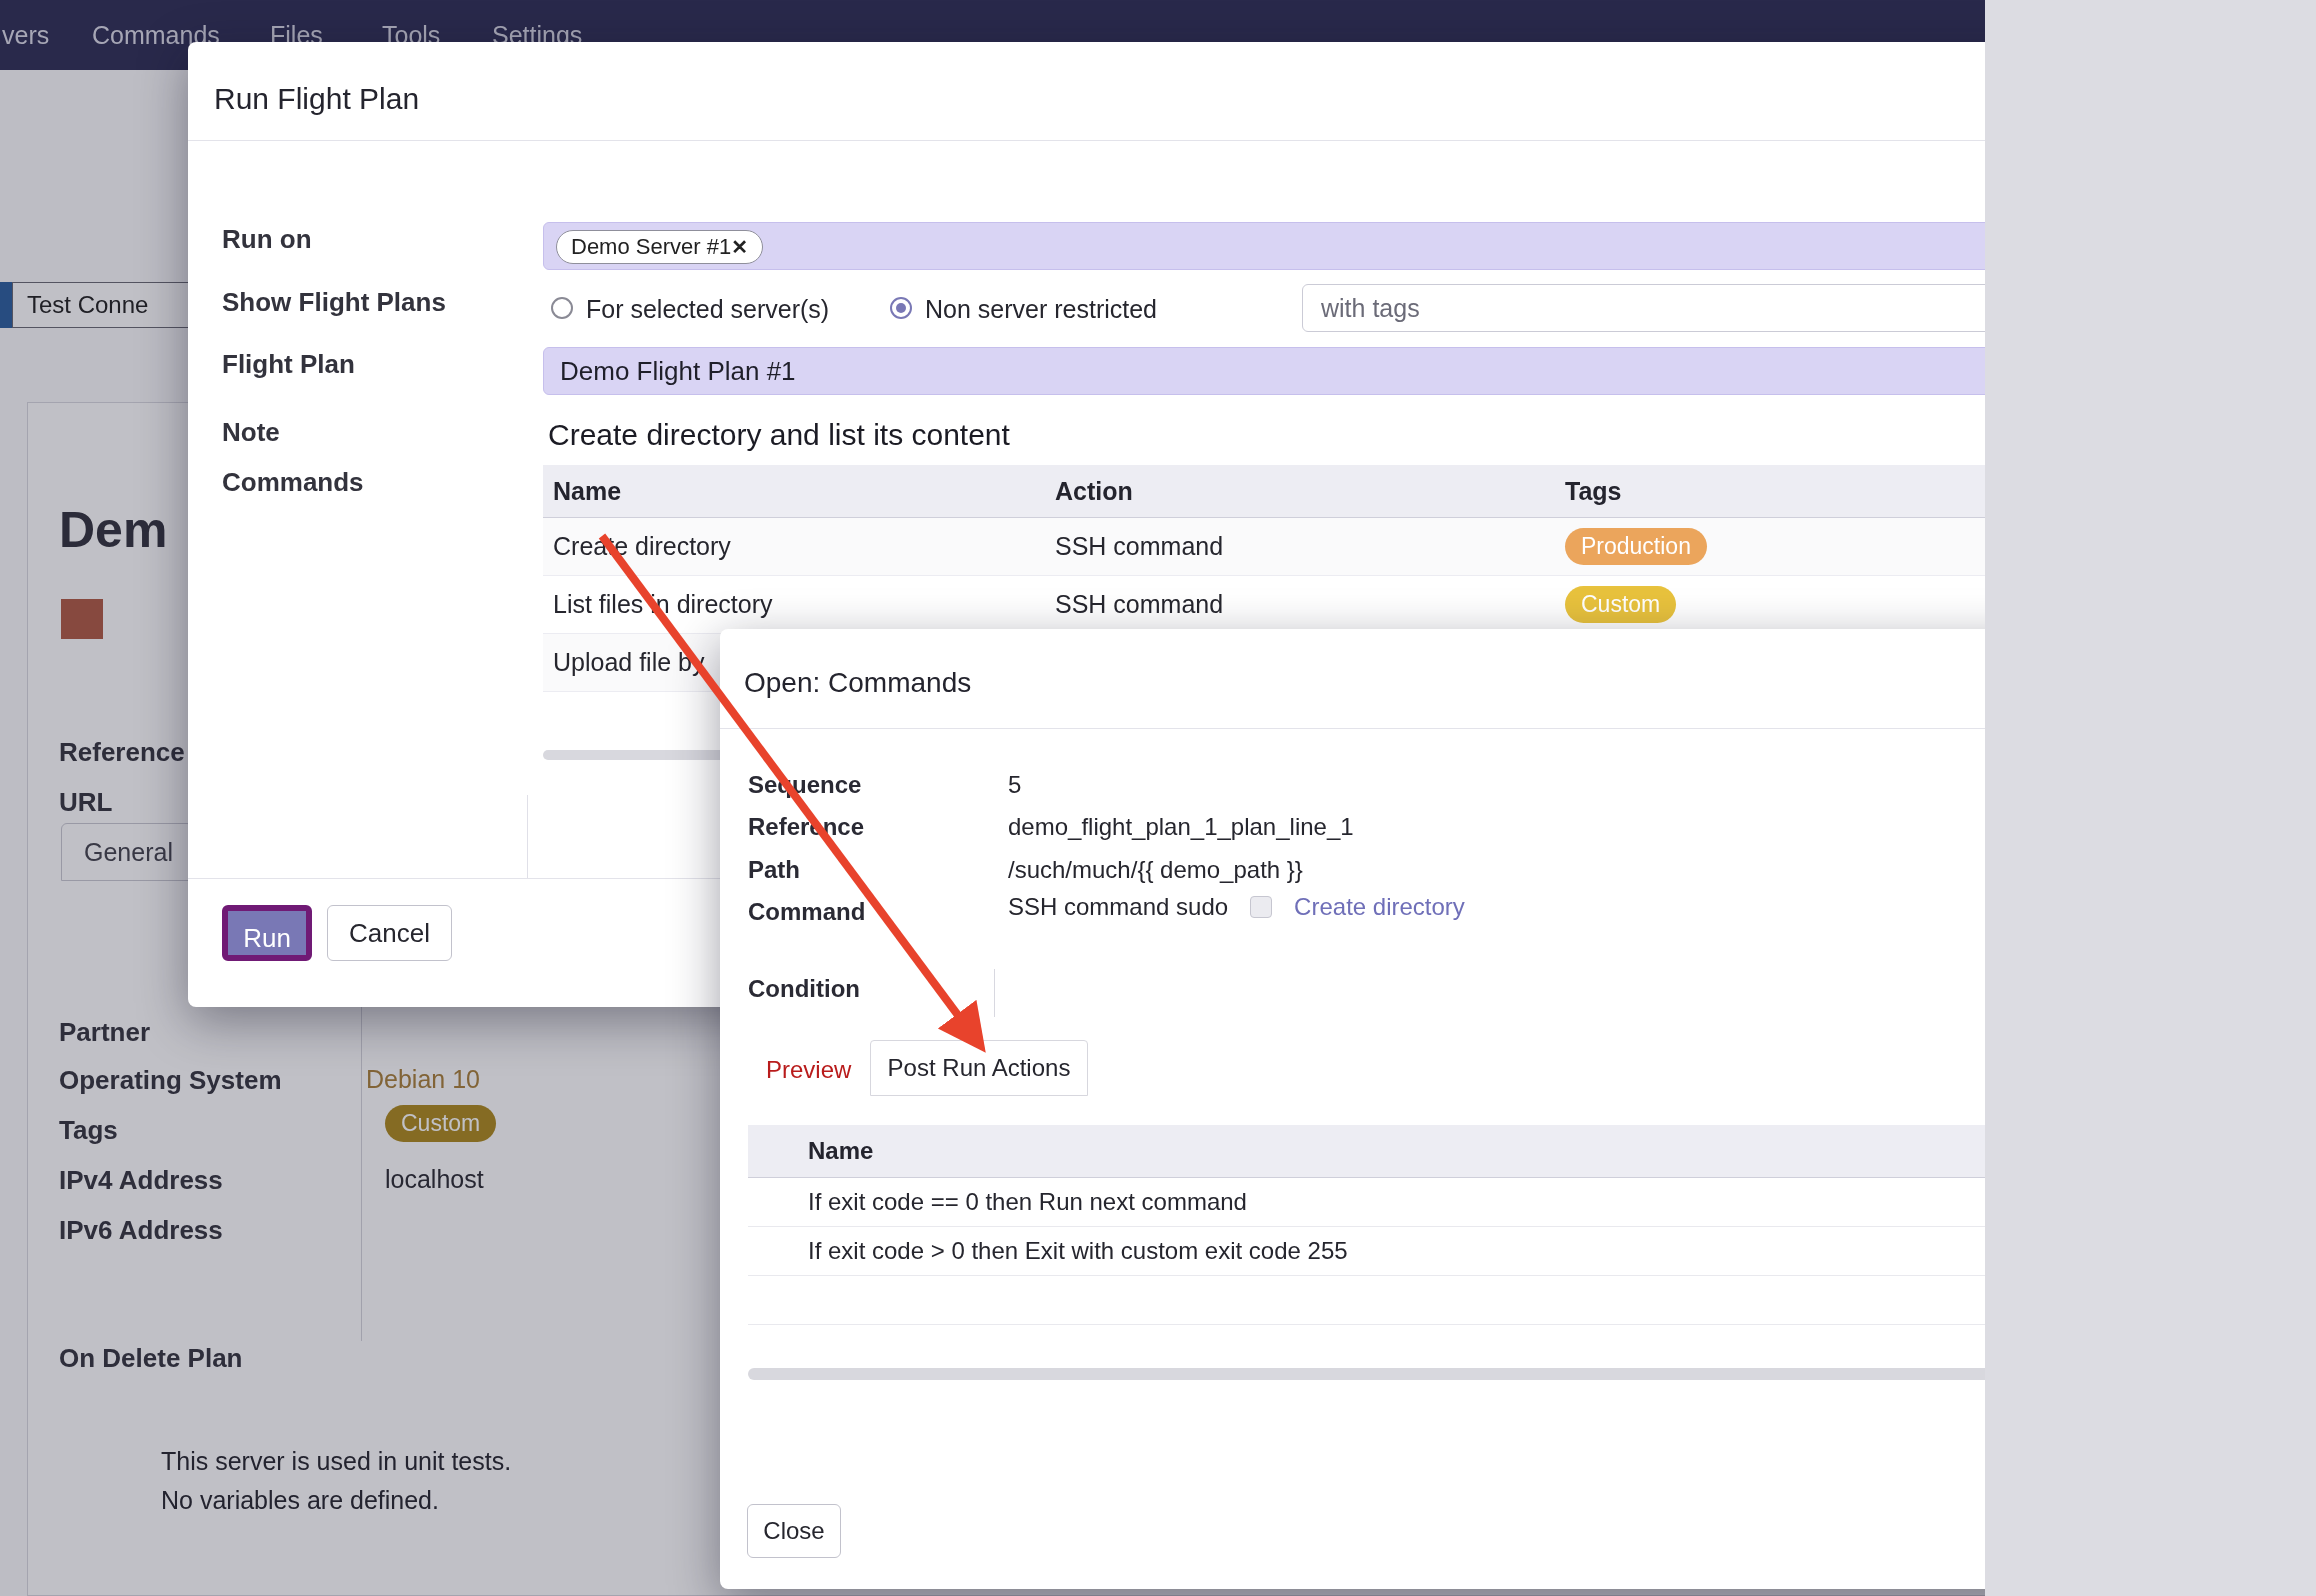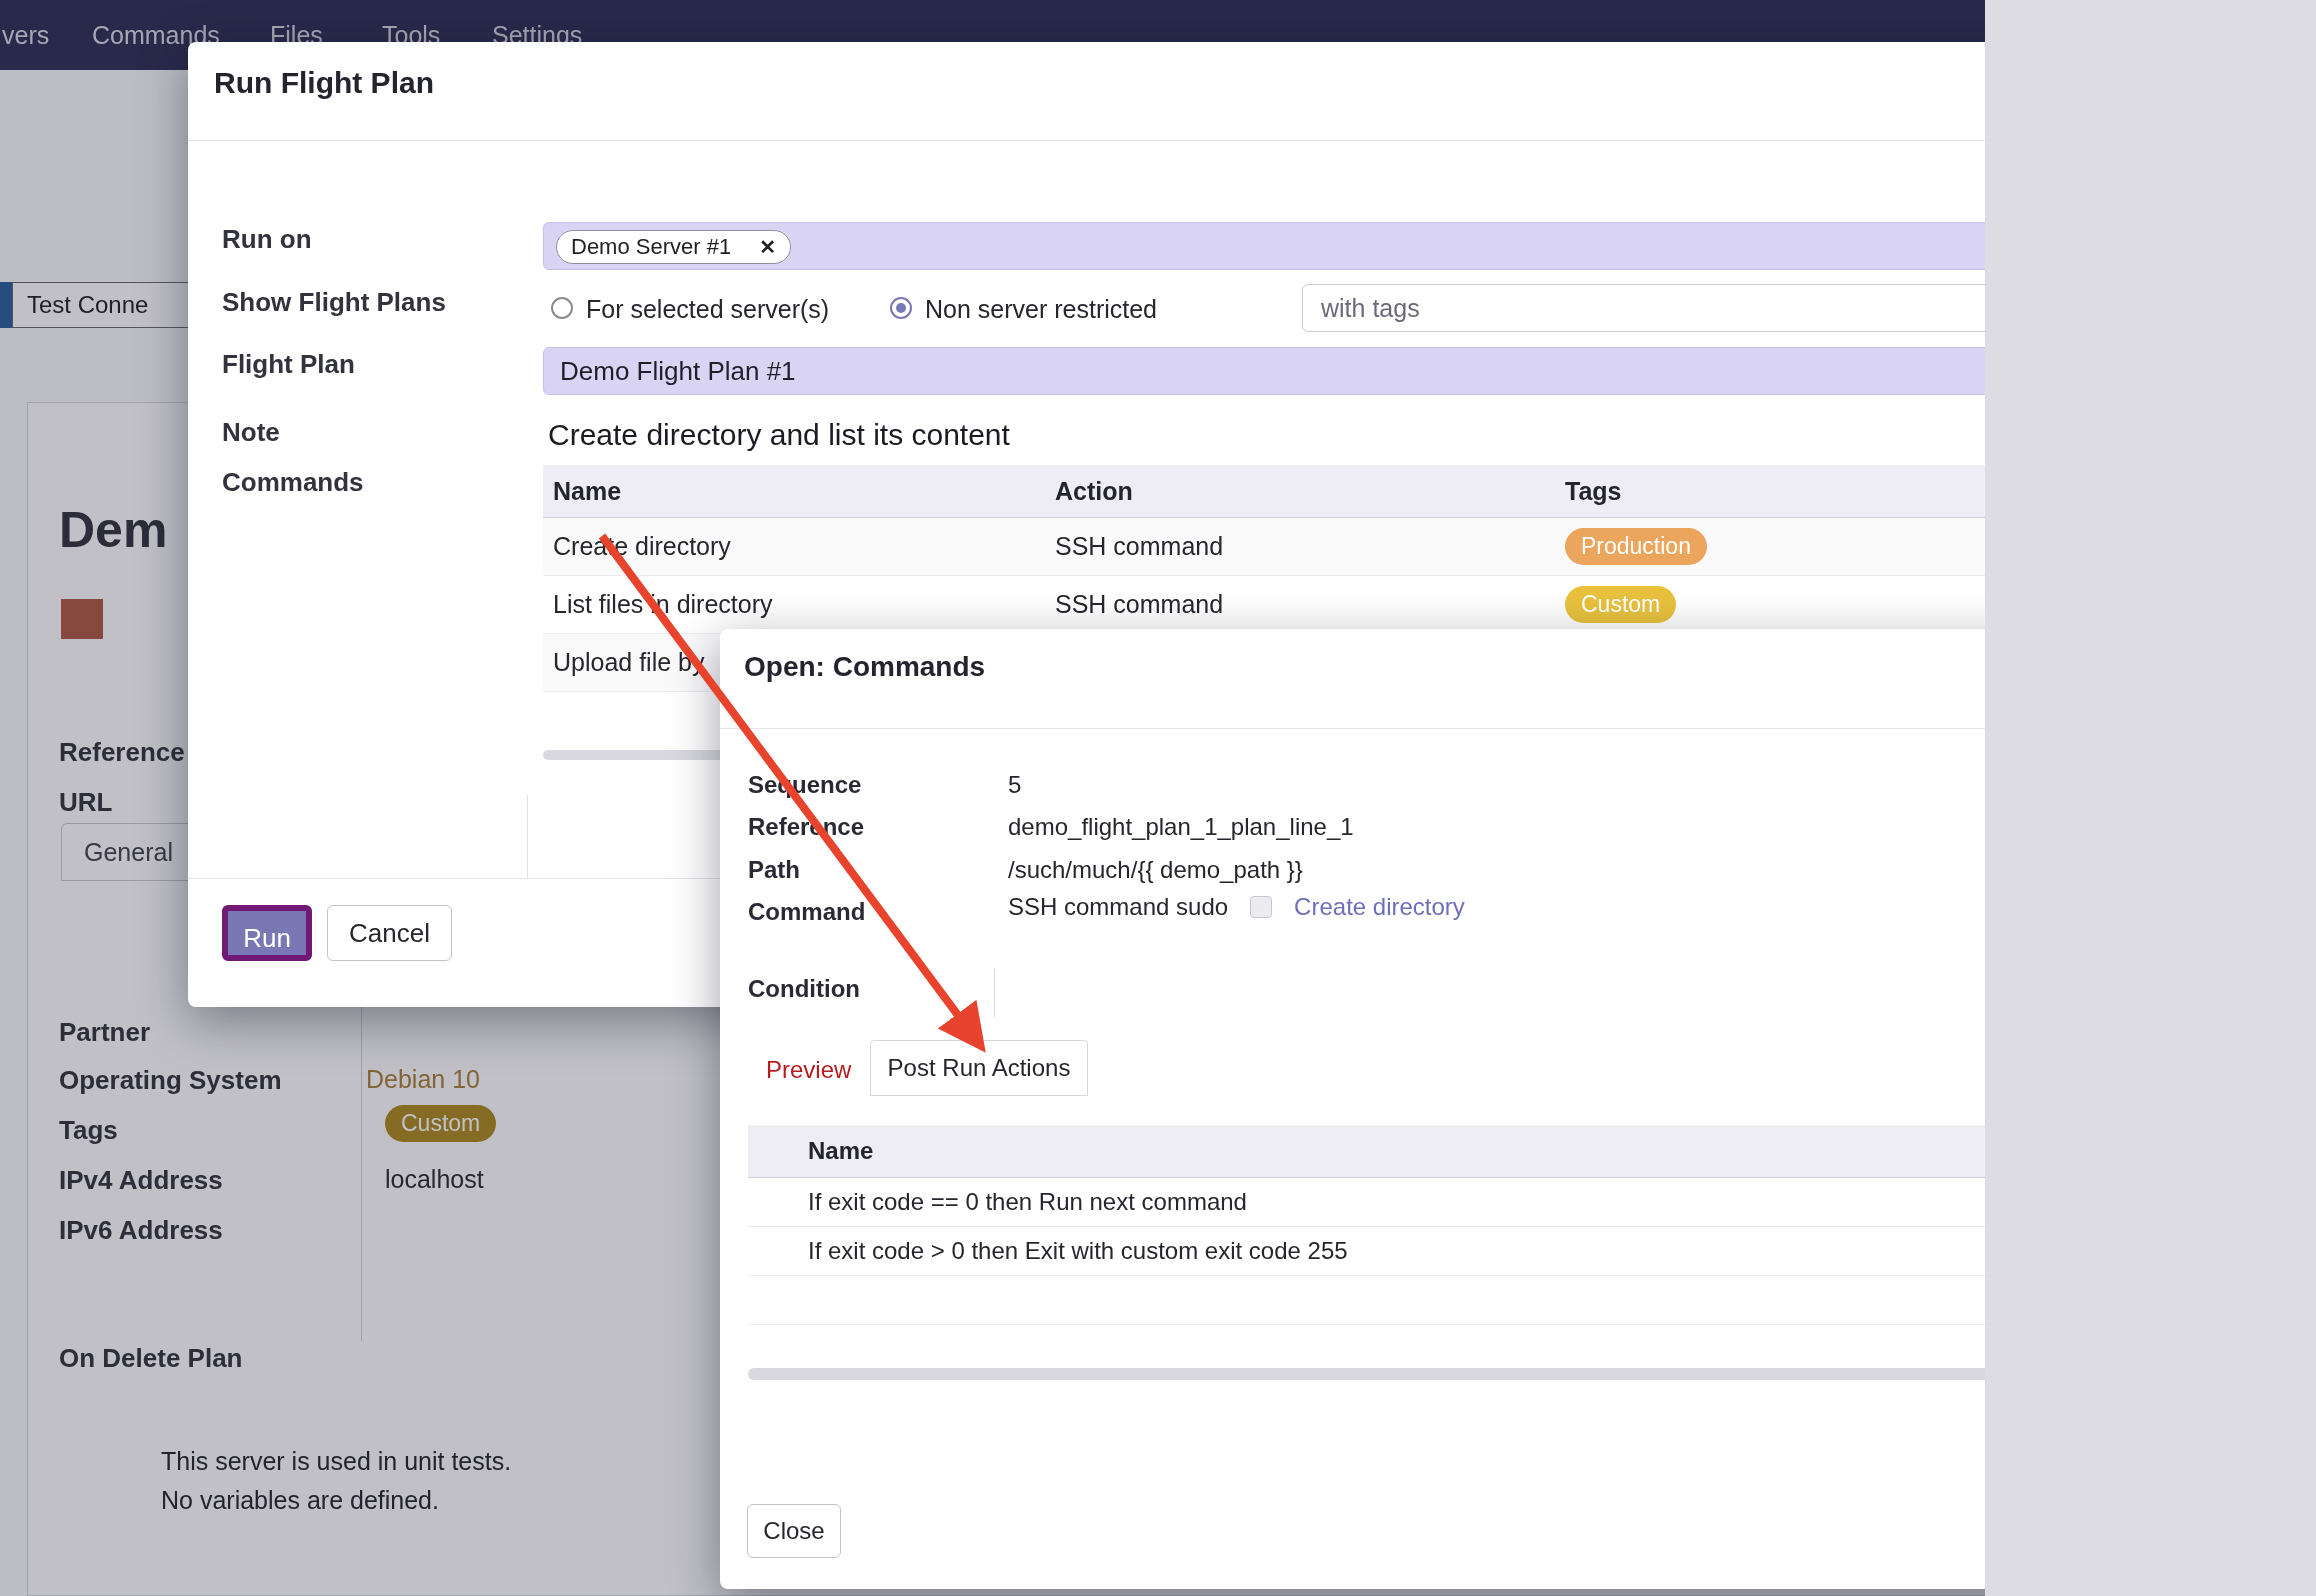--- a/index.html
+++ b/index.html
@@ -34,30 +34,30 @@
   .status-text{position:absolute;left:58px;top:14px;font-size:27px;font-weight:bold;color:#33333d;}
   .status-dot{position:absolute;right:26px;top:19px;width:22px;height:22px;border-radius:50%;background:#c64540;}
   .right-frag{position:absolute;left:2151px;top:83px;font-size:25px;color:#33333d;}
 
   
   .backdrop{position:absolute;left:0;top:0;width:2316px;height:1596px;background:rgba(30,30,50,0.28);z-index:5;}
 
   
   .modal{position:absolute;background:#fff;border-radius:8px;
          box-shadow:0 14px 50px rgba(15,15,35,0.40);z-index:10;}
-  .modal-title{position:absolute;font-weight:bold;color:#24242e;white-space:nowrap;}
+  .modal-title{position:absolute;font-weight:normal;color:#24242e;white-space:nowrap;margin-top:16px;}
   .modal-close{position:absolute;font-size:40px;color:#45454f;line-height:40px;cursor:pointer;}
   .hline{position:absolute;height:1px;background:#e3e3ea;}
 
   
   .modal1{left:188px;top:42px;width:1986px;height:965px;}
   .m1-lbl{position:absolute;left:34px;font-weight:bold;font-size:26px;color:#33333d;white-space:nowrap;}
   .lavender{position:absolute;background:#d9d4f4;border:1px solid #c6bfec;border-radius:6px;box-sizing:border-box;}
   .chip{position:absolute;left:12px;top:7px;height:34px;border-radius:17px;background:#fff;
-        border:1px solid #8f8f9b;display:flex;align-items:center;gap:28px;padding:1px 14px;
+        border:1px solid #8f8f9b;display:flex;align-items:center;gap:0;padding:1px 14px;
         font-size:22px;color:#222;box-sizing:border-box;}
   .chip-x{font-weight:bold;font-size:20px;color:#222;}
   .caret{position:absolute;right:16px;top:50%;transform:translateY(-50%);font-size:22px;color:#3c3c46;}
   .radio{position:absolute;width:22px;height:22px;border-radius:50%;background:#fff;
          border:2px solid #8a8a95;box-sizing:border-box;}
   .radio.sel{border-color:#7978b5;}
   .radio.sel::after{content:"";position:absolute;left:4px;top:4px;width:10px;height:10px;
                     border-radius:50%;background:#7978b5;}
   .radio-lbl{position:absolute;font-size:25px;color:#26262e;white-space:nowrap;}
   .dropdown{position:absolute;background:#fff;border:1px solid #cbcbd6;border-radius:6px;box-sizing:border-box;}

